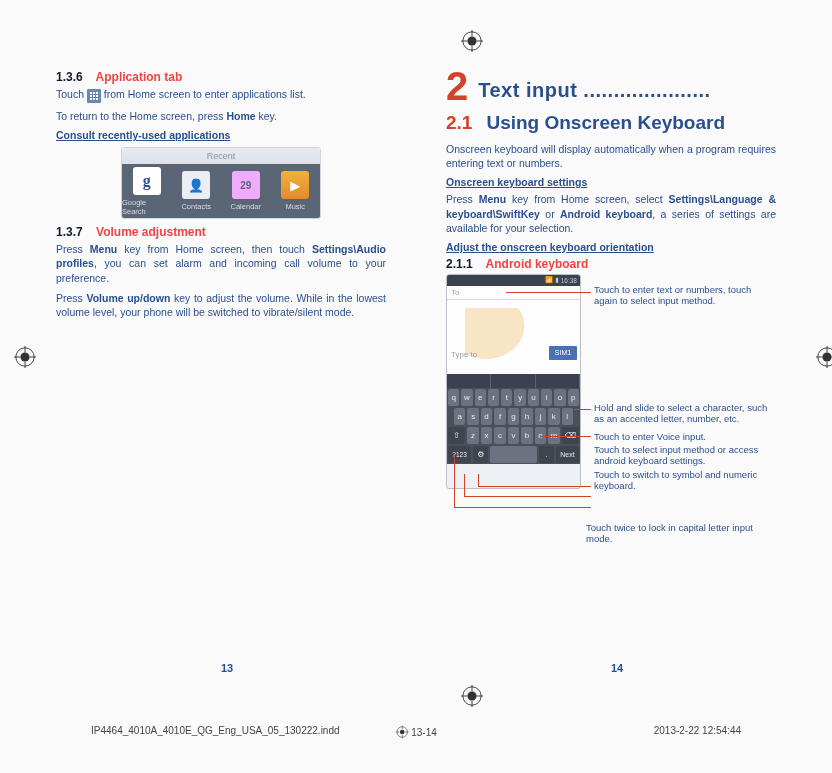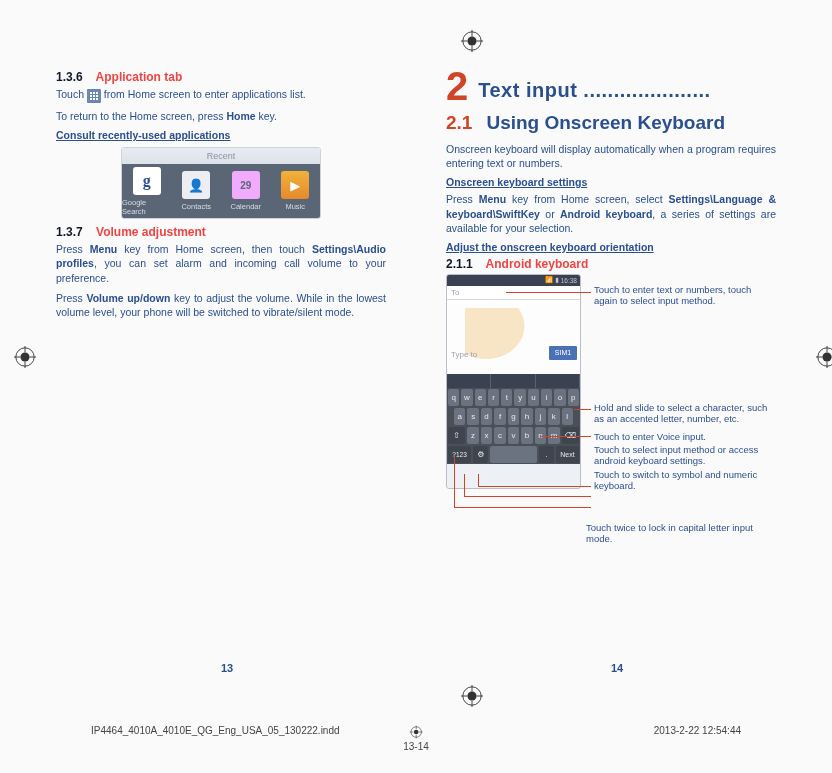--- a/index.html
+++ b/index.html
@@ -91,21 +91,21 @@
   .reg-mark svg { width:22px; height:22px; }
   .rm-top { left:405px; top:-40px;}
   .rm-left { left:-42px; top:276px;}
   .rm-right { left:760px; top:276px;}
   .rm-bot { left:405px; top:615px;}
 
   .page-num { position:absolute; bottom:-3px; font-size:11px; font-weight:bold; color:#2a4f8f;}
   .pn-left{ left:165px; top: 592px; } .pn-right{ left:555px; top: 592px; }
 
   .footer { position:absolute; left:35px; right:35px; top:655px; display:flex; justify-content:space-between; font-size:10px; color:#444; font-family: Arial, sans-serif;}
-  .footer-mid { position:absolute; left:50%; transform:translateX(-50%); display:flex; align-items:center; gap:2px;flex-direction:column;}
+  .footer-mid { position:absolute; left:50%; transform:translateX(-50%); display:flex; align-items:center; gap:2px;}
 </style>
 </head>
 <body>
 
 <div class="sheet">
 
   <div class="reg-mark rm-top"><svg viewBox="0 0 24 24">
         <circle cx="12" cy="12" r="10" fill="none" stroke="#333" stroke-width="1"></circle>
         <circle cx="12" cy="12" r="5" fill="#333"></circle>
         <path d="M12 0v7M12 17v7M0 12h7M17 12h7" stroke="#333" stroke-width="1"></path>

